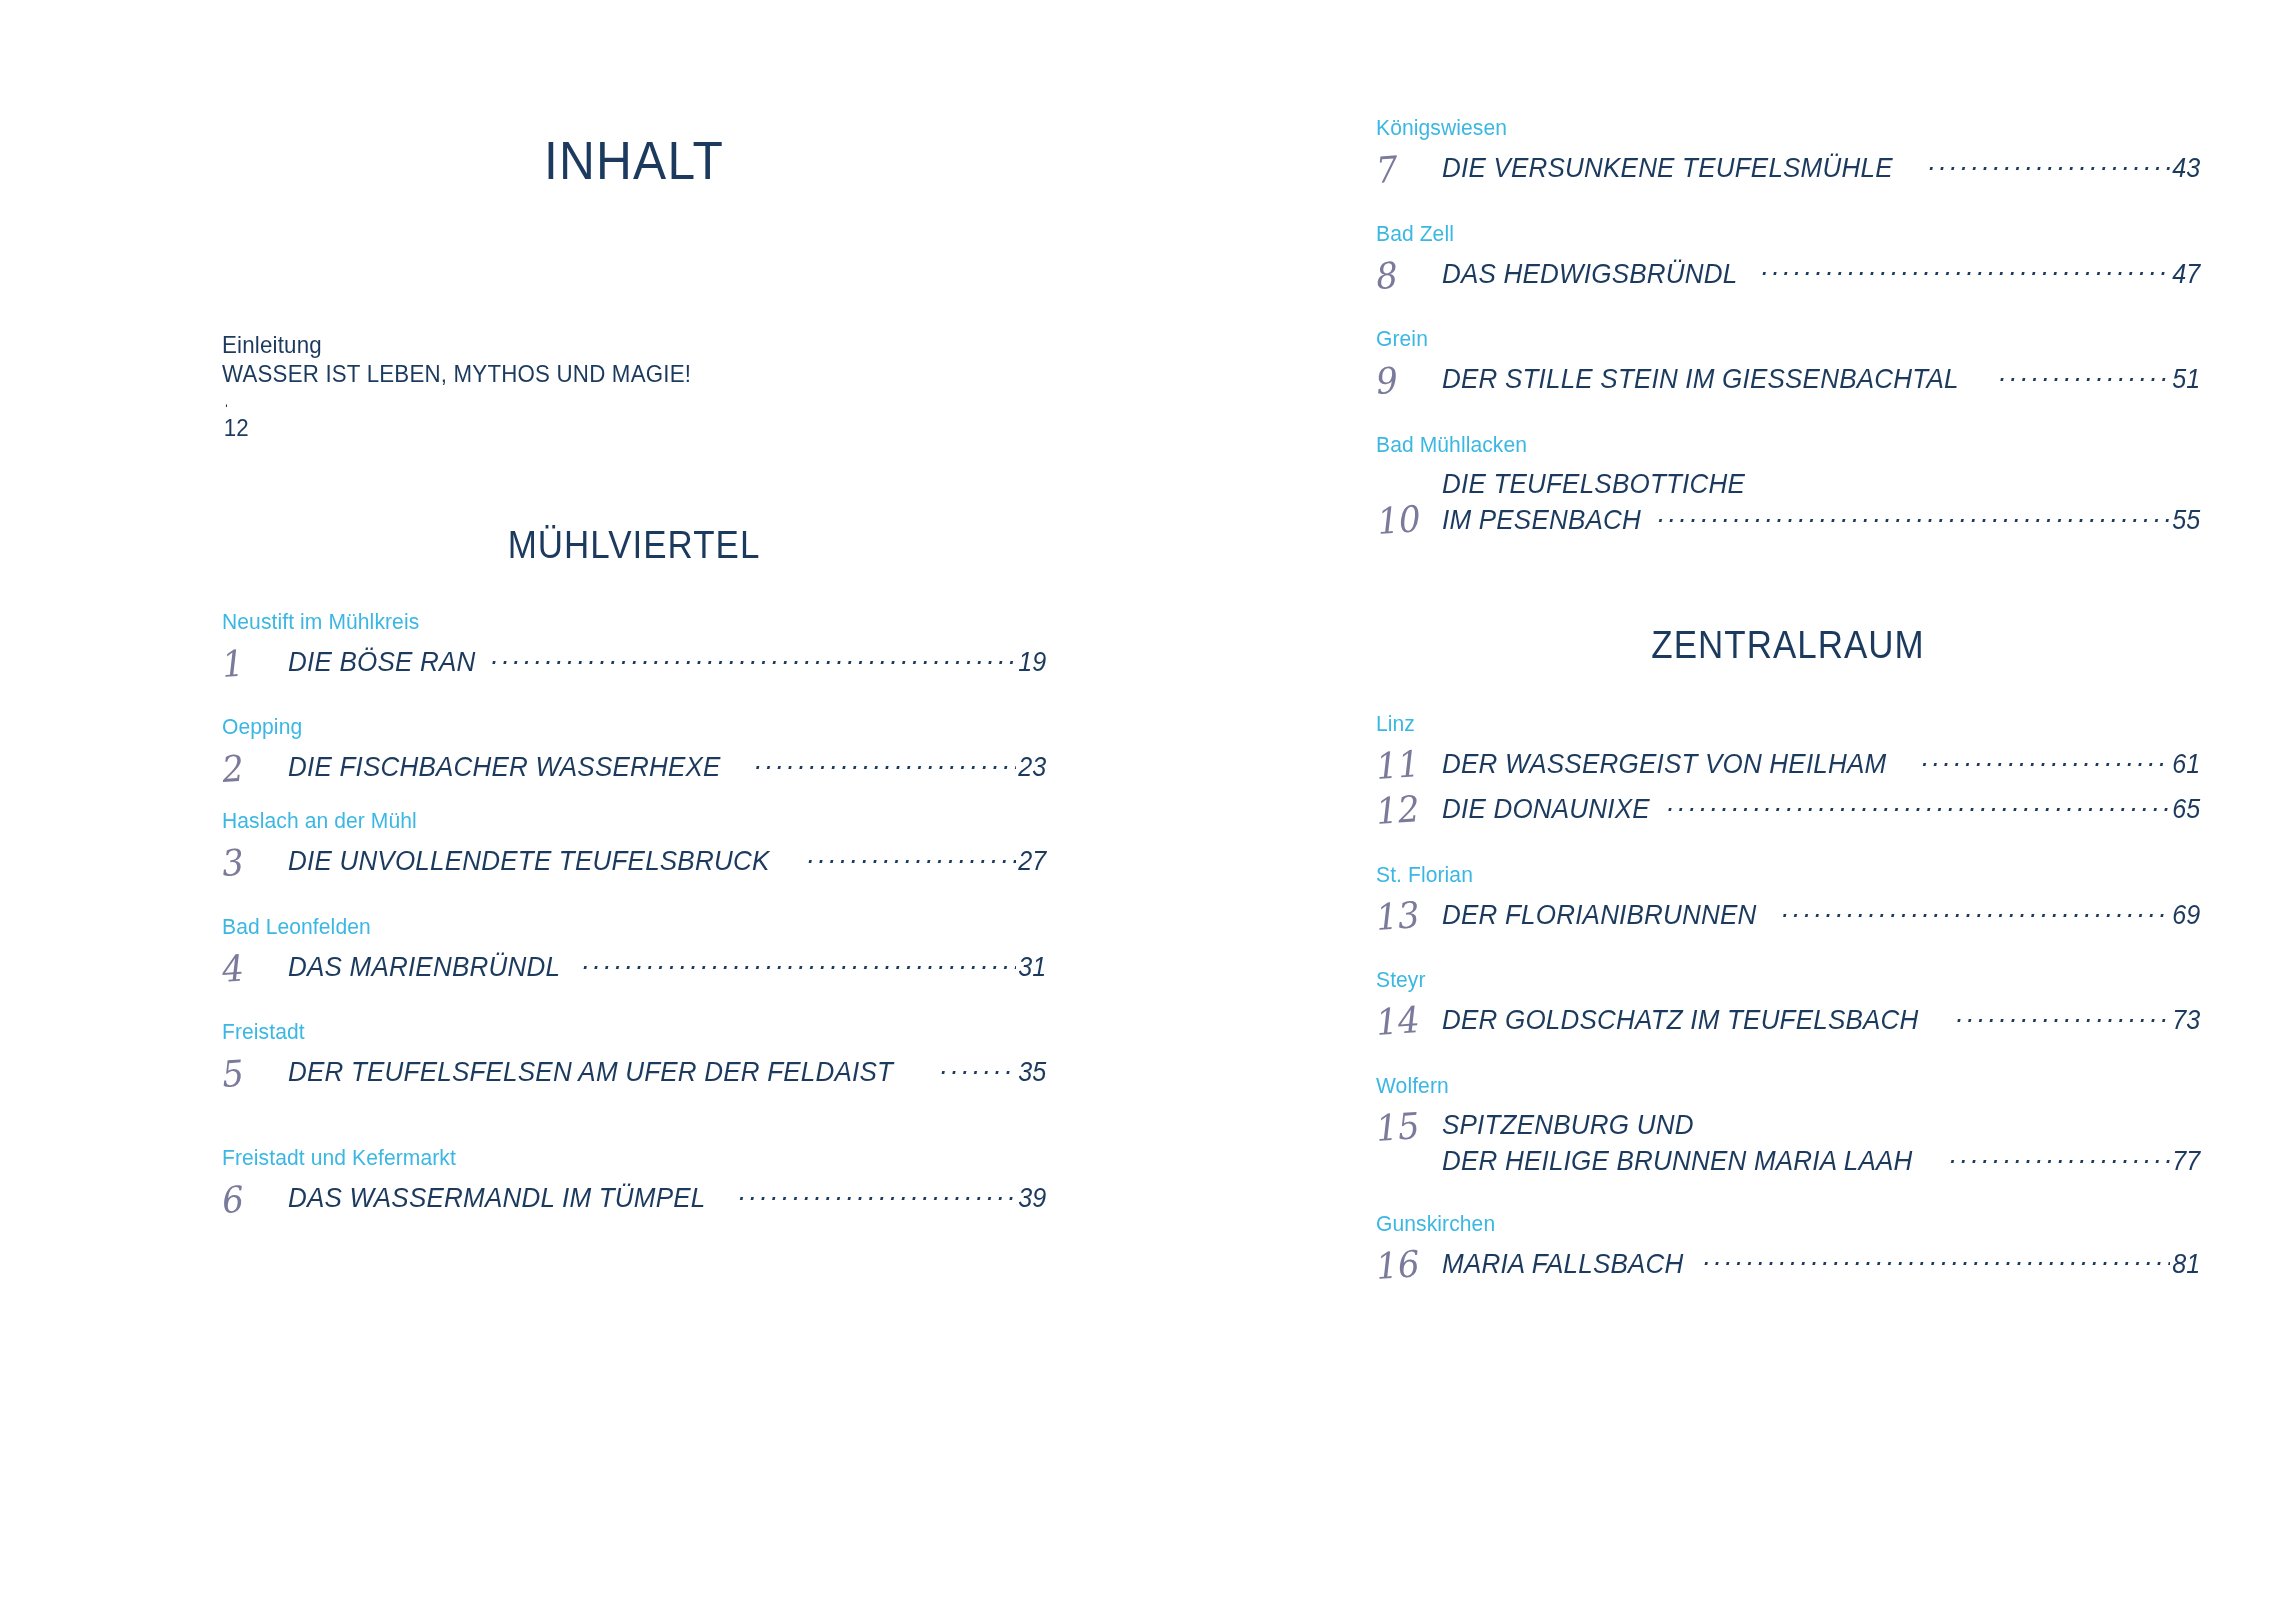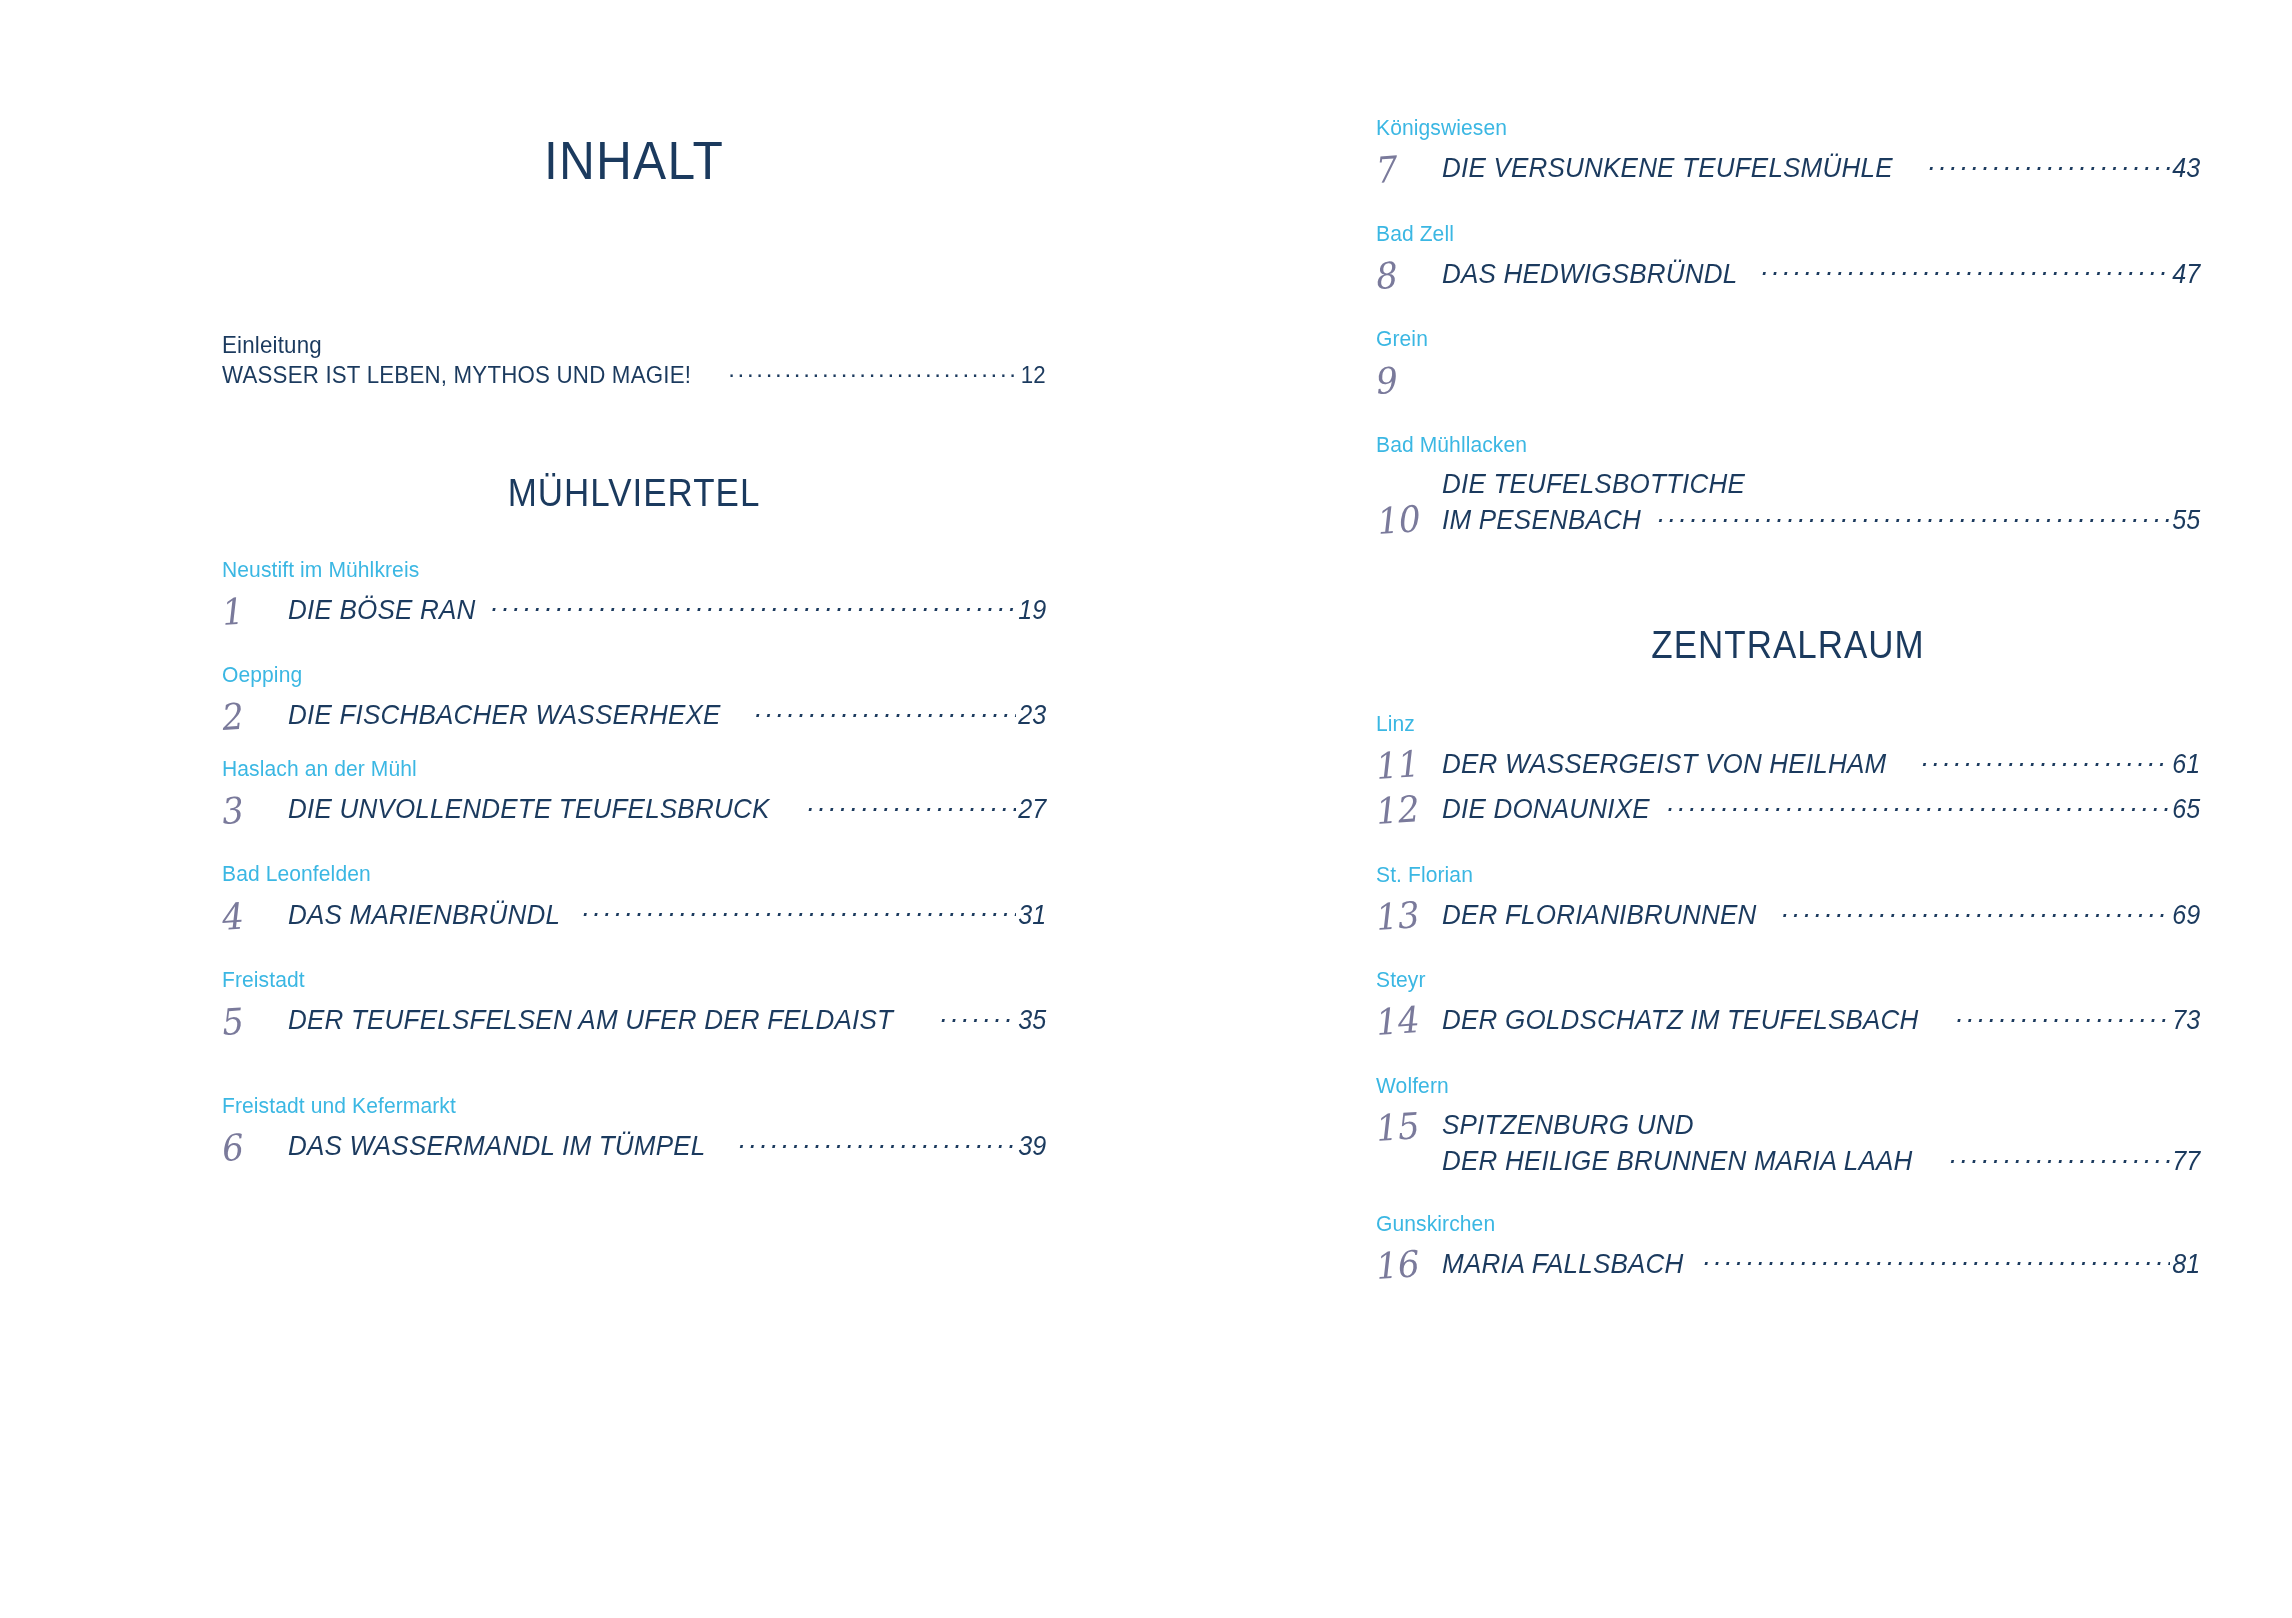--- a/index.html
+++ b/index.html
@@ -68,20 +68,21 @@
     transform-origin: left center;
     white-space: nowrap;
   }
   .intro-row {
     display: flex;
     align-items: baseline;
     width: 100%;
     color: #1b3a5e;
     font-size: 24px;
     line-height: 1.22;
+    flex-direction: column;
   }
   .intro-row .title-text {
     transform: scaleX(0.93);
     transform-origin: left center;
     white-space: nowrap;
     letter-spacing: 0.2px;
   }
 
   
   .toc-group { }
@@ -318,20 +319,27 @@
               <span class="pagenum">47</span>
             </div>
           </div>
         </div>
       </div>
 
       <div style="margin-top:32px;">
         <div class="place">Grein</div>
         <div class="entry" style="margin-top:7.2px;">
           <div class="entry-num">9</div>
+          <div class="entry-body">
+            <div class="entry-line">
+              <span class="title-text">DER STILLE STEIN IM GIESSENBACHTAL</span>
+              <span class="leader"></span>
+              <span class="pagenum">51</span>
+            </div>
+          </div>
         </div>
       </div>
 
       <div style="margin-top:32px;">
         <div class="place">Bad Mühllacken</div>
         <div class="entry" style="margin-top:7.2px;">
           <div class="entry-num" style="padding-top:38px;">10</div>
           <div class="entry-body">
             <div class="entry-line plain">
               <span class="title-text">DIE TEUFELSBOTTICHE</span>

